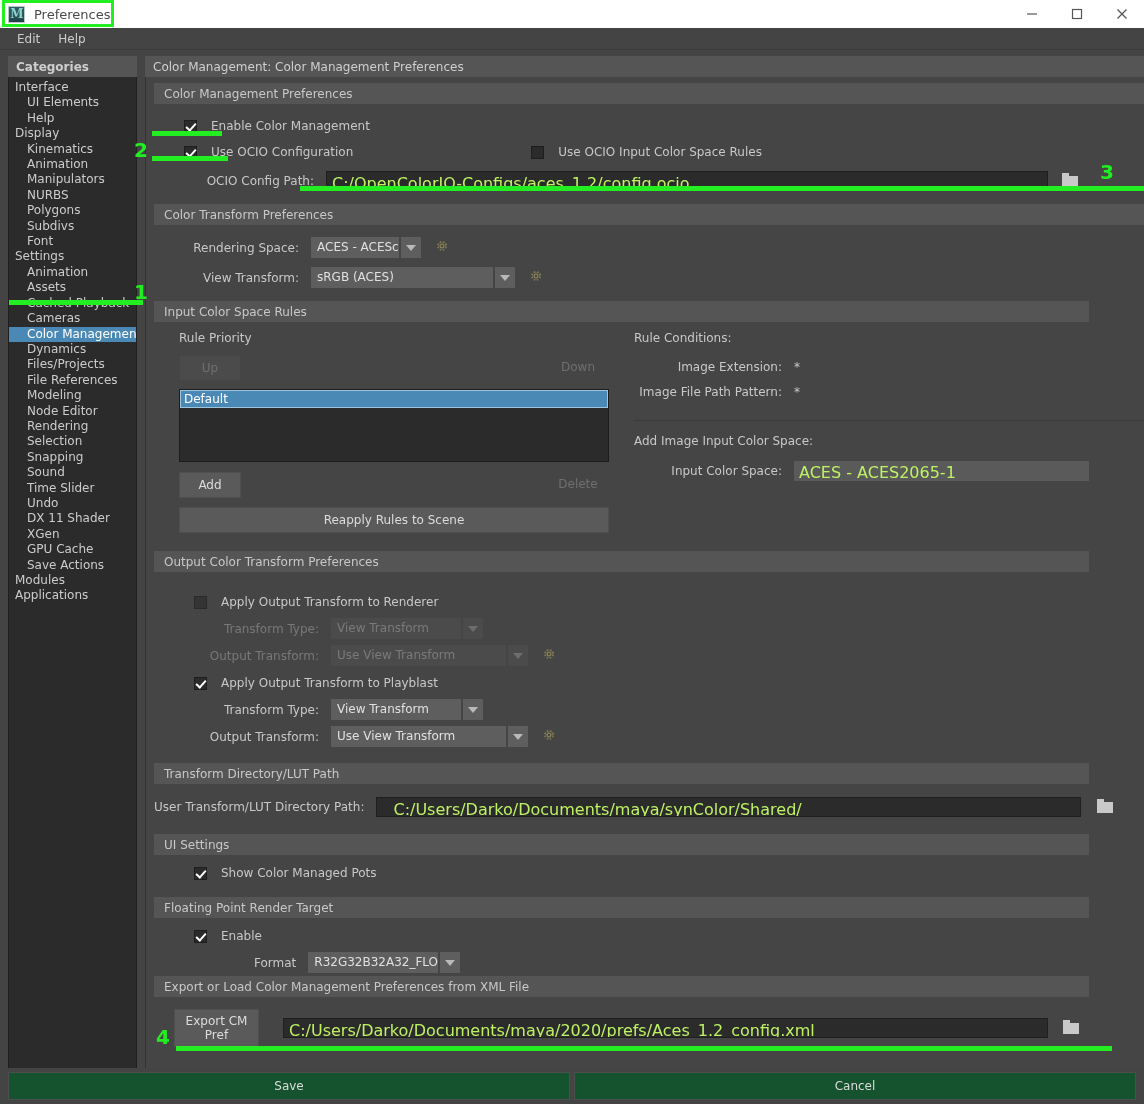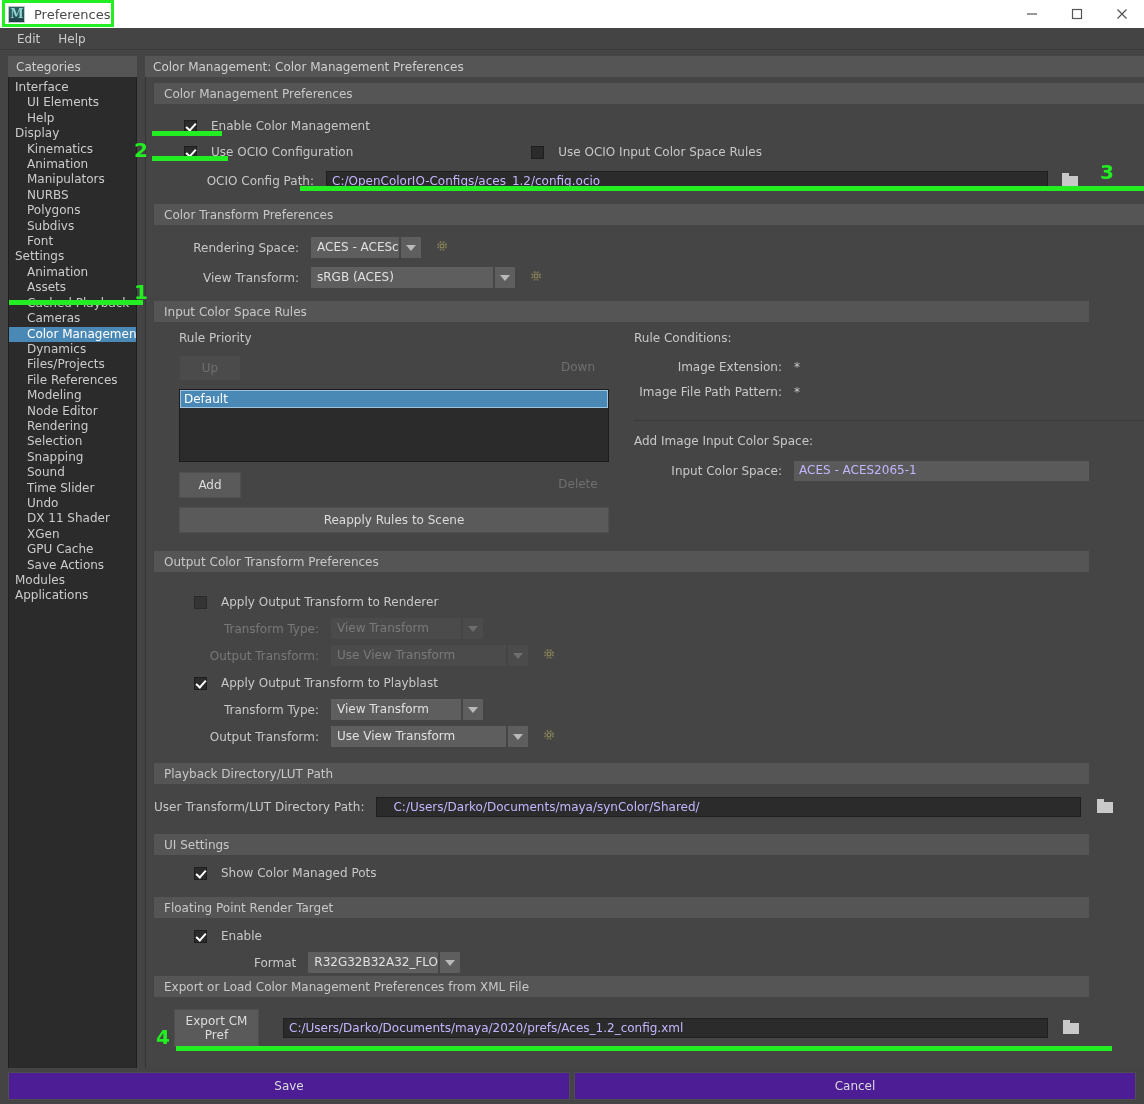--- a/index.html
+++ b/index.html
@@ -43,21 +43,21 @@
     border-bottom:1px solid #3a3a3a;
   }
   .menu-item{ padding:2px 9px; color:#cccccc; font-size:12px;}
 
   
   #content{ display:flex; padding:6px 8px 0 8px; height:1020px;}
 
   
   #sidebar{ width:129px; display:flex; flex-direction:column;}
   .panel-header{
-    background:#555555;color:#cfcfcf;font-size:12px;font-weight:normal;
+    background:#555555;color:#cfcfcf;font-size:12px;font-weight:bold;
     padding:4px 0 4px 8px;height:21px;
   }
   #cat-list{
     flex:1;background:#2b2b2b;border:1px solid #1f1f1f;border-top:none;
     padding:3px 0 0 0;overflow:hidden;position:relative;
   }
   .cat{ padding:0 0 0 6px; line-height:15.4px; font-size:12px; color:#cccccc; white-space:nowrap;}
   .cat.sub{ padding-left:18px; }
   .cat.selected{ background:#4a88b5; color:#ffffff; }
 
@@ -90,21 +90,21 @@
   .cb.checked::after{
     content:"";position:absolute;left:3px;top:0px;width:4px;height:8px;
     border:solid #ffffff;border-width:0 2px 2px 0;transform:rotate(42deg);
   }
   .cb.disabled{ background:#343434;border-color:#2a2a2a;}
   .cb-label{ margin-left:8px;font-size:12px;color:#c8c8c8;}
 
   
   .field{
     background:#2b2b2b;border:1px solid #1f1f1f;height:20px;
-    color:#c4b5fd;font-size:12px;padding:2px 0 0 5px;white-space:nowrap;overflow:hidden;
+    color:#bef264;font-size:16px;padding:2px 0 0 5px;white-space:nowrap;overflow:hidden;
   }
   .field.ro{ background:#5a5a5a;border:none;}
 
   
   .combo{ display:flex; align-items:stretch; height:21px; }
   .combo .val{
     background:#5e5e5e;color:#e0e0e0;font-size:12px;padding:3px 8px 0 6px;
     white-space:nowrap;overflow:hidden;
   }
   .combo .arw{
@@ -155,21 +155,21 @@
     position:absolute;left:2px;right:2px;top:0;height:920px;background:#6a6a6a;
     border:1px solid #5a5a5a;
   }
 
   
   #bottombar{
     position:absolute;left:0;bottom:0;width:1144px;height:36px;
     background:#444444;display:flex;align-items:center;padding:0 8px;gap:4px;
   }
   .bottom-btn{
-    flex:1;background:#4c1d95;color:#dcdcdc;font-size:12px;text-align:center;
+    flex:1;background:#14532d;color:#dcdcdc;font-size:12px;text-align:center;
     padding:6px 0;border:1px solid #4e4e4e;
   }
 
   
   .ann-line{ position:absolute;background:#22ee22;height:5px;z-index:40;}
   .ann-num{
     position:absolute;color:#22ee22;font-size:20px;font-weight:bold;z-index:41;
     font-family:"DejaVu Sans",sans-serif;
   }
 </style>
@@ -407,21 +407,21 @@
               </span>
           </span>
           <span class="gear">
             <svg width="14" height="14" viewBox="0 0 20 20">
               <path fill="#8a8457" d="M10 6.4a3.6 3.6 0 1 0 0 7.2 3.6 3.6 0 0 0 0-7.2zm0 5.4a1.8 1.8 0 1 1 0-3.6 1.8 1.8 0 0 1 0 3.6z"></path>
               <path fill="#8a8457" d="M17.4 11.6l-1.5-.5a6 6 0 0 0 0-2.2l1.5-.5-.8-2-1.5.6a6 6 0 0 0-1.6-1.6l.6-1.5-2-.8-.5 1.5a6 6 0 0 0-2.2 0L8.4 3l-2 .8.6 1.5a6 6 0 0 0-1.6 1.6L3.9 6.4l-.8 2 1.5.5a6 6 0 0 0 0 2.2l-1.5.5.8 2 1.5-.6a6 6 0 0 0 1.6 1.6l-.6 1.5 2 .8.5-1.5a6 6 0 0 0 2.2 0l.5 1.5 2-.8-.6-1.5a6 6 0 0 0 1.6-1.6l1.5.6.8-2zM10 15a5 5 0 1 1 0-10 5 5 0 0 1 0 10z"></path>
             </svg>
           </span>
         </div>
 
-        <div class="section-bar" style="margin-top:16px;width:935px;">Playback Directory/LUT Path</div>
+        <div class="section-bar" style="margin-top:16px;width:935px;">Transform Directory/LUT Path</div>
 
         <div class="row" style="margin-top:13px;">
           <span>User Transform/LUT Directory Path:</span>
           <span class="field" style="width:705px;margin-left:6px;padding-left:16px;">C:/Users/Darko/Documents/maya/synColor/Shared/</span>
           <span style="margin-left:10px;">
             <span class="folder"><span class="tab"></span><span class="bdy"></span></span>
           </span>
         </div>
 
         <div class="section-bar" style="margin-top:17px;width:935px;">UI Settings</div>

